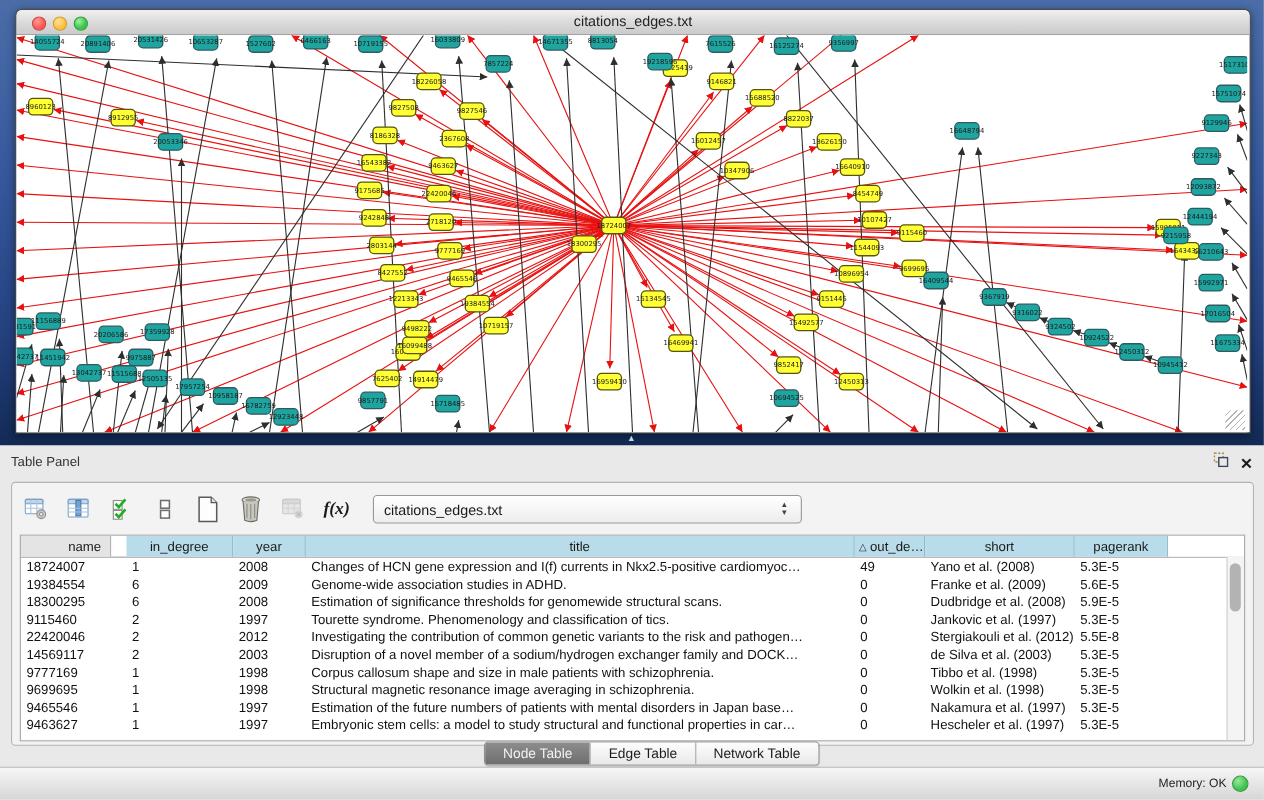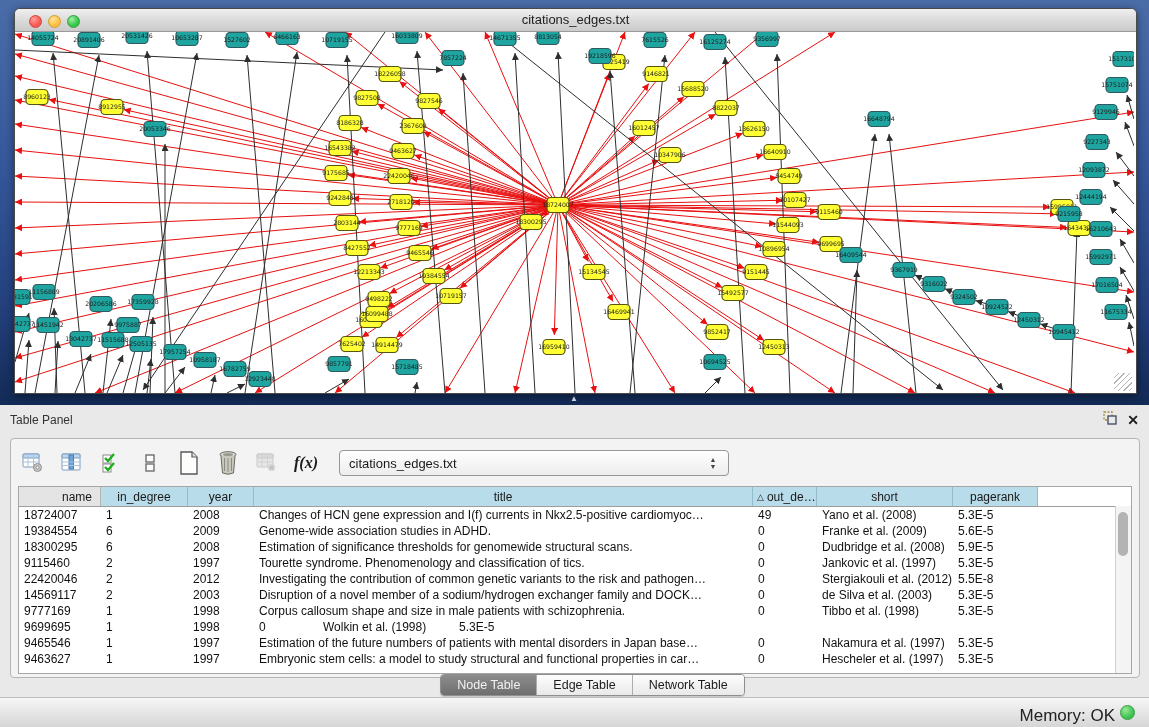--- a/index.html
+++ b/index.html
@@ -50,35 +50,35 @@
   .tablewrap{position:absolute;left:7px;right:7px;top:47px;bottom:3px;background:#fff;border:1px solid #a6a6a6;overflow:hidden;}
   .thead{display:flex;height:19px;border-bottom:1px solid #9e9e9e;font-size:12px;color:#1a1a1a;}
   .th{background:#b9dcea;border-right:1px solid #92bccb;display:flex;align-items:center;justify-content:center;
     overflow:hidden;white-space:nowrap;cursor:pointer;box-sizing:border-box;}
   .th.first{background:#e4e4e4;border-right:1px solid #b3b3b3;justify-content:flex-end;padding-right:8px;}
   .th.sorted{justify-content:flex-start;padding-left:4px;}
   .th.filler{background:#fff;border-right:none;cursor:default;}
   .sort-tri{font-size:9px;margin-right:3px;color:#222;}
   .trow{display:flex;height:16px;font-size:12px;color:#111;align-items:center;cursor:default;}
   .td{overflow:hidden;white-space:nowrap;box-sizing:border-box;padding-left:5px;}
-  .c0{width:82px;}.c1{width:87px;}.c2{width:66px;}.c3{width:499px;}.c4{width:64px;}.c5{width:136px;}.c6{width:85px;}
+  .c0{width:82px;}.c1{width:97px;margin-left:14px;}.c2{width:66px;}.c3{width:499px;}.c4{width:64px;}.c5{width:136px;}.c6{width:85px;}
   .vscroll{position:absolute;right:0;top:19px;bottom:0;width:15px;background:#f4f4f4;border-left:1px solid #cfcfcf;}
   .vthumb{position:absolute;left:2px;top:6px;width:10px;height:44px;border-radius:5px;background:#b3b3b3;}
 
   .tabbar{position:absolute;left:0;right:0;top:266px;height:27px;display:flex;align-items:center;justify-content:center;padding-left:36px;}
   .segs{display:flex;border:1px solid #8f8f8f;border-radius:4px;overflow:hidden;height:20px;
     box-shadow:0 1px 1px rgba(0,0,0,.15);}
   .seg{padding:0 16px;font-size:12.5px;display:flex;align-items:center;cursor:pointer;color:#1c1c1c;
     background:linear-gradient(180deg,#fdfdfd,#e9e9e9);border-left:1px solid #adadad;}
   .seg:first-child{border-left:none;}
   .seg.active{background:linear-gradient(180deg,#8d8d8d,#6e6e6e);color:#f2f2f2;}
 
   .statusbar{position:absolute;left:0;right:0;bottom:0;height:29px;border-top:1px solid #bdbdbd;
     background:linear-gradient(180deg,#f6f6f6,#d6d6d6);}
-  .mem{position:absolute;right:34px;top:8px;font-size:17px;color:#222;}
+  .mem{position:absolute;right:34px;top:8px;font-size:11px;color:#222;}
   .memdot{position:absolute;right:14px;top:7px;width:13px;height:13px;border-radius:50%;
     background:radial-gradient(circle at 35% 30%,#97e897,#3cc24e 65%);border:1px solid #379b41;}
 </style>
 </head>
 <body>
 
 <div class="app">
 
   <div class="graph-area">
     <div class="graph-window">
@@ -825,20 +825,21 @@
               <div class="td c2">1998</div>
               <div class="td c3">Corpus callosum shape and size in male patients with schizophrenia.</div>
               <div class="td c4">0</div>
               <div class="td c5">Tibbo et al. (1998)</div>
               <div class="td c6">5.3E-5</div>
             </div>
             <div class="trow">
               <div class="td c0">9699695</div>
               <div class="td c1">1</div>
               <div class="td c2">1998</div>
+              <div class="td c3">Structural magnetic resonance image averaging in schizophrenia.</div>
               <div class="td c4">0</div>
               <div class="td c5">Wolkin et al. (1998)</div>
               <div class="td c6">5.3E-5</div>
             </div>
             <div class="trow">
               <div class="td c0">9465546</div>
               <div class="td c1">1</div>
               <div class="td c2">1997</div>
               <div class="td c3">Estimation of the future numbers of patients with mental disorders in Japan base…</div>
               <div class="td c4">0</div>

